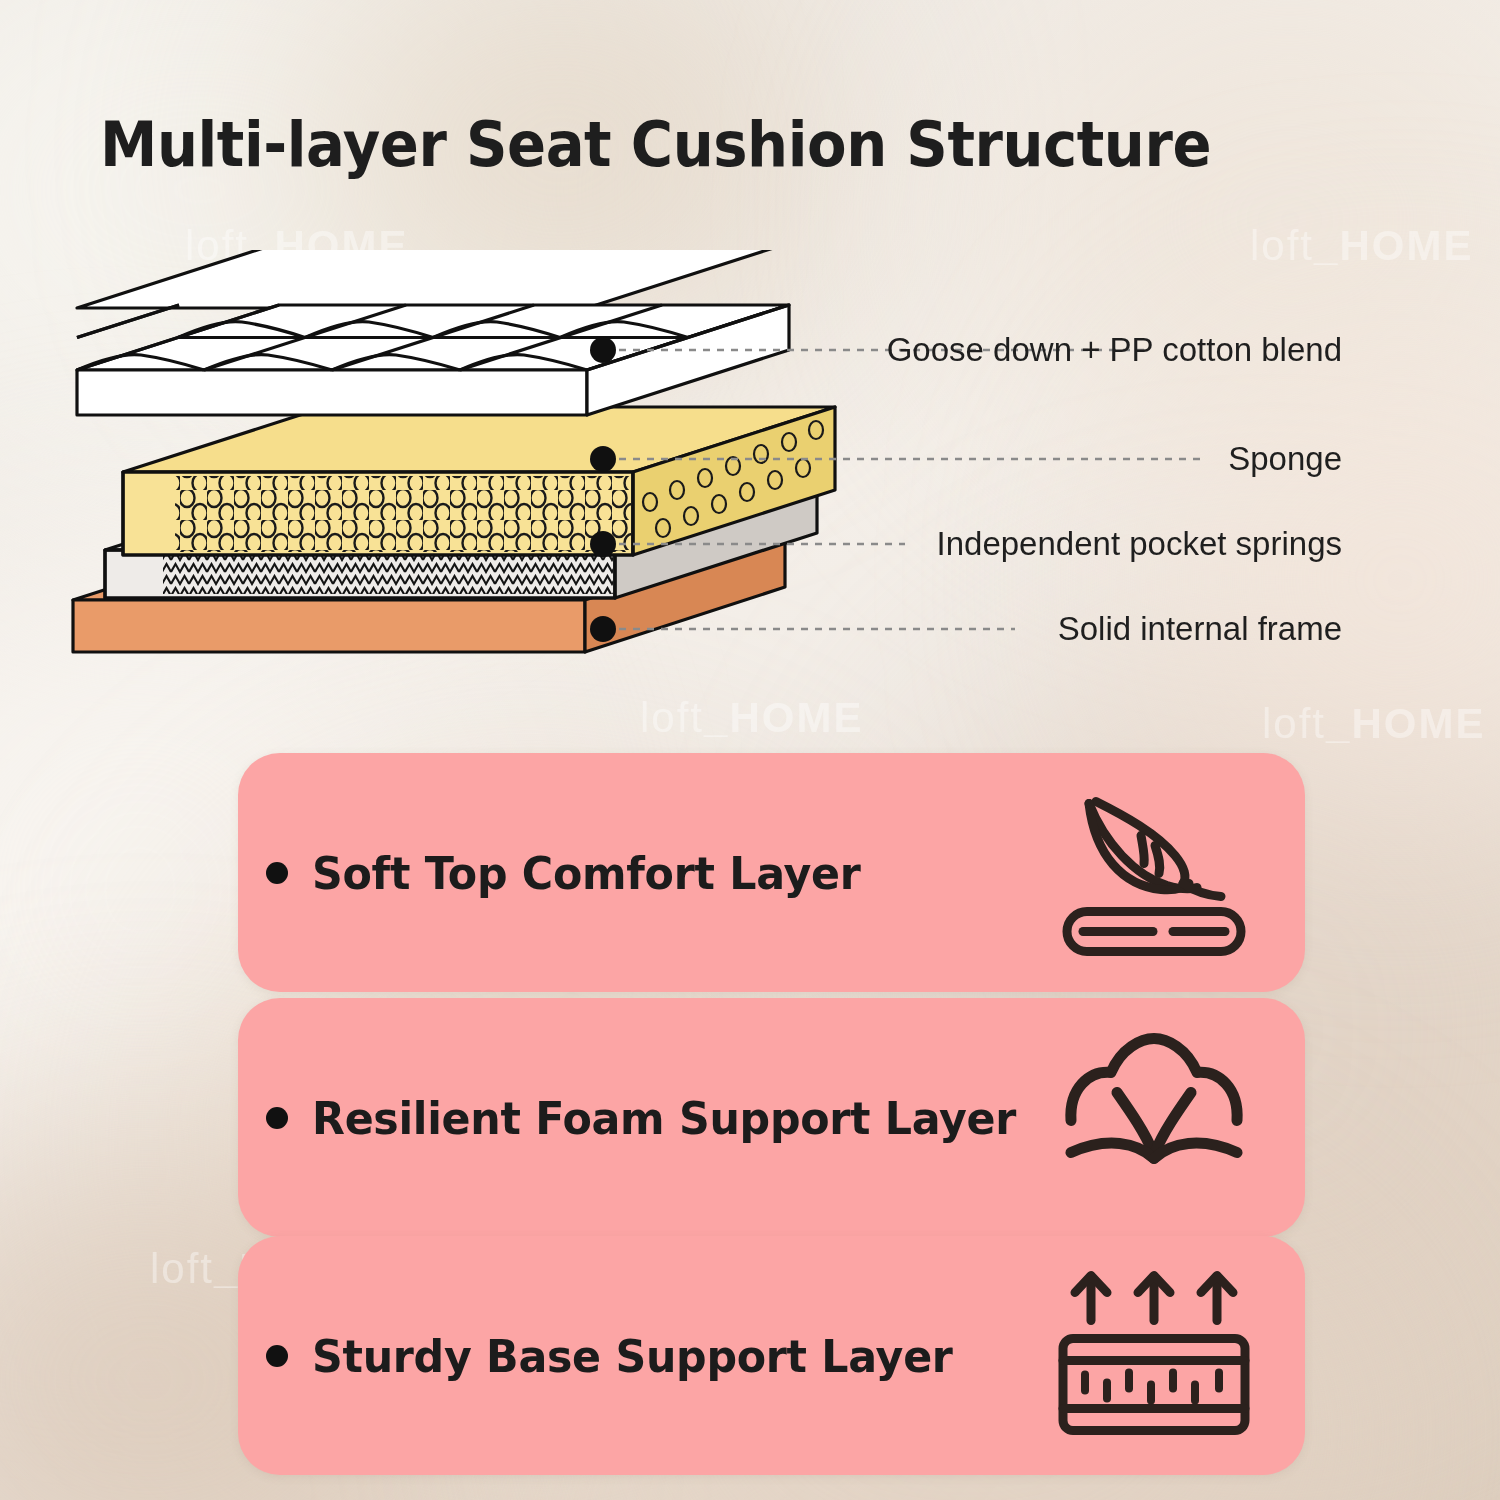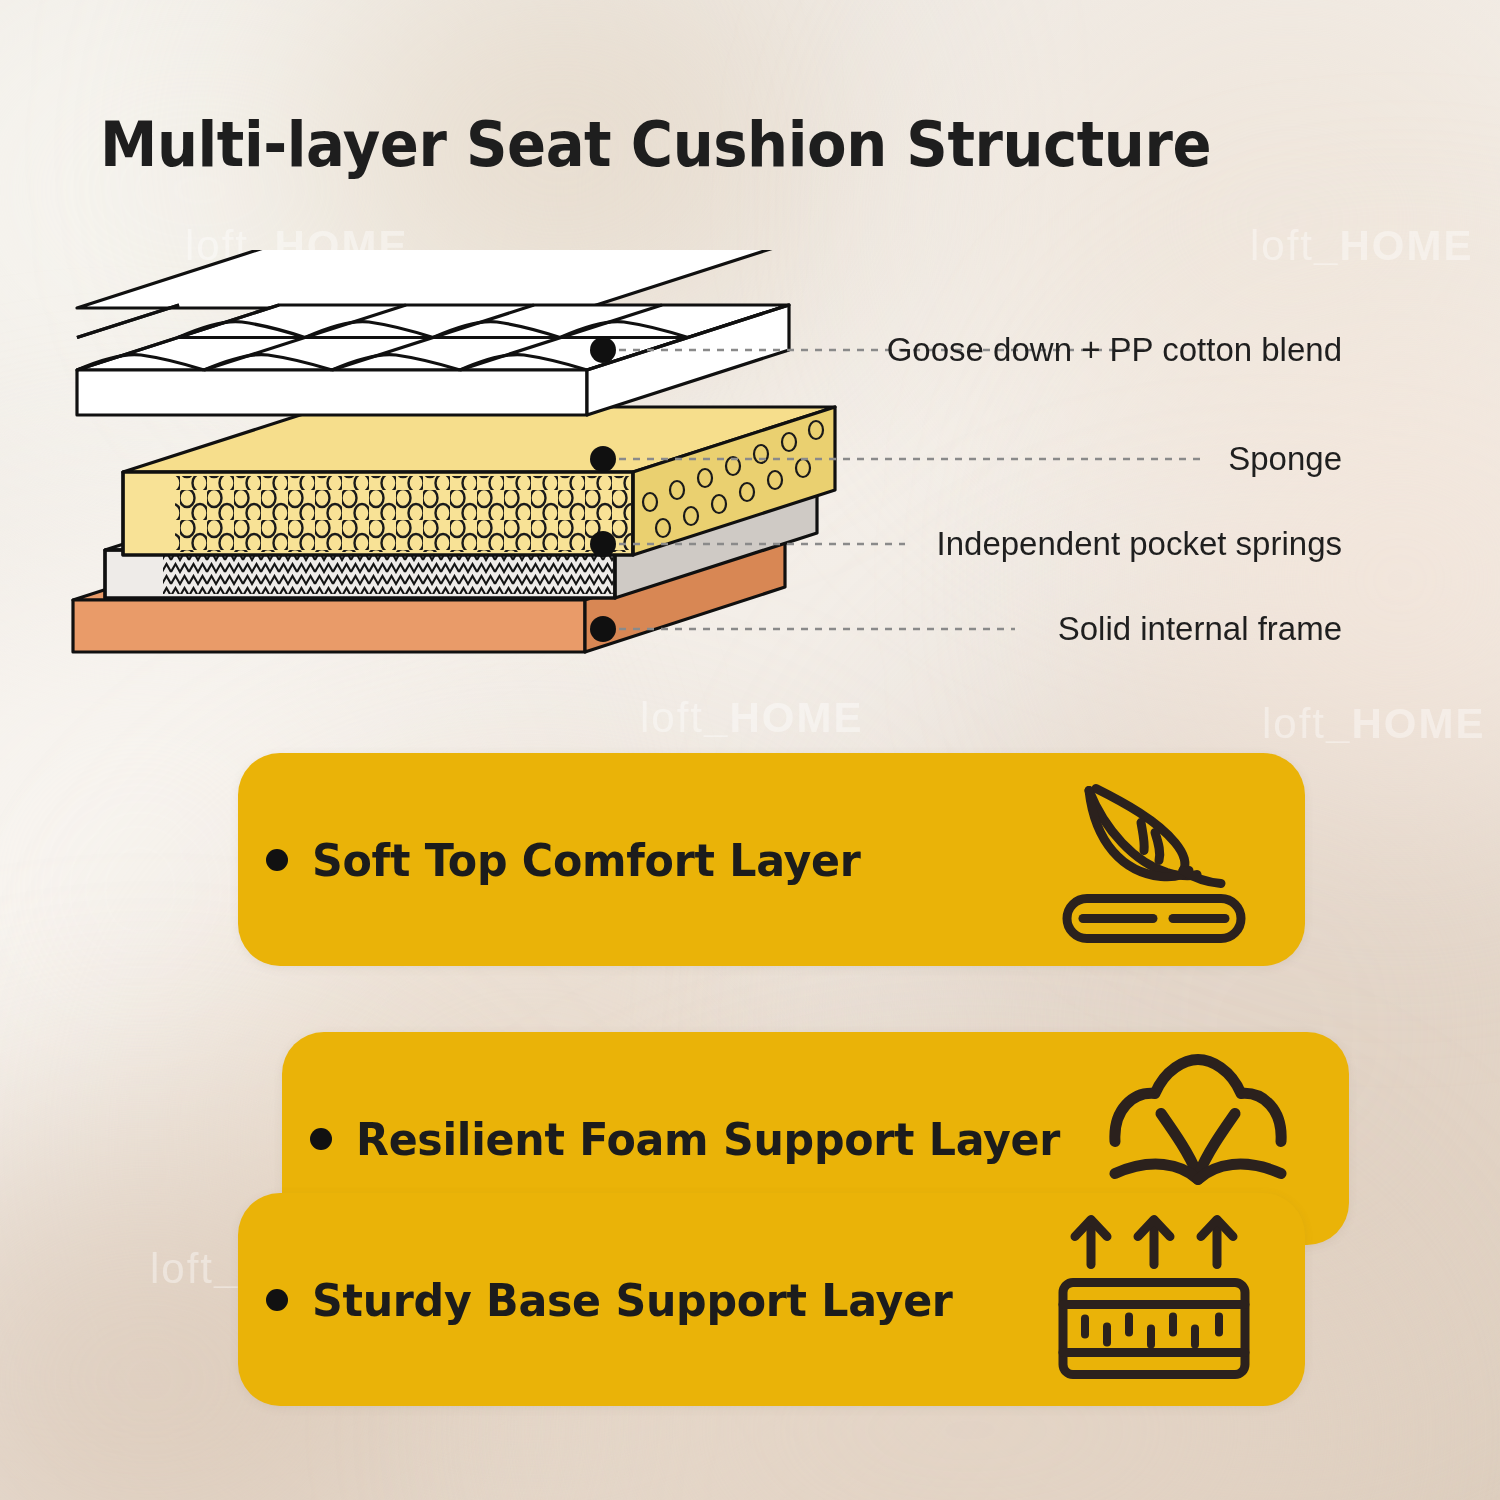--- a/index.html
+++ b/index.html
@@ -98,29 +98,29 @@
     width: 1400px;
     height: 460px;
   }
   #diagram svg { display: block; width: 1400px; height: 460px; }
 
   
   .card {
     position: absolute;
     left: 238px;
     width: 1067px;
-    height: 213px;
-    background: #eab308;
+    height: 239px;
+    background: #fca5a5;
     border-radius: 42px;
     box-shadow: 0 2px 10px rgba(120,100,82,0.10);
     text-decoration: underline;
   }
   #card-1 { top: 753px; }
-  #card-2 { top: 1032px; margin-left: 44px; }
-  #card-3 { top: 1193px; text-align: right; }
+  #card-2 { top: 998px; }
+  #card-3 { top: 1236px; text-align: right; }
 
   .card-bullet {
     position: absolute;
     left: 28px;
     top: 50%;
     width: 22px;
     height: 22px;
     margin-top: -11px;
     border-radius: 50%;
     background: #111111;

